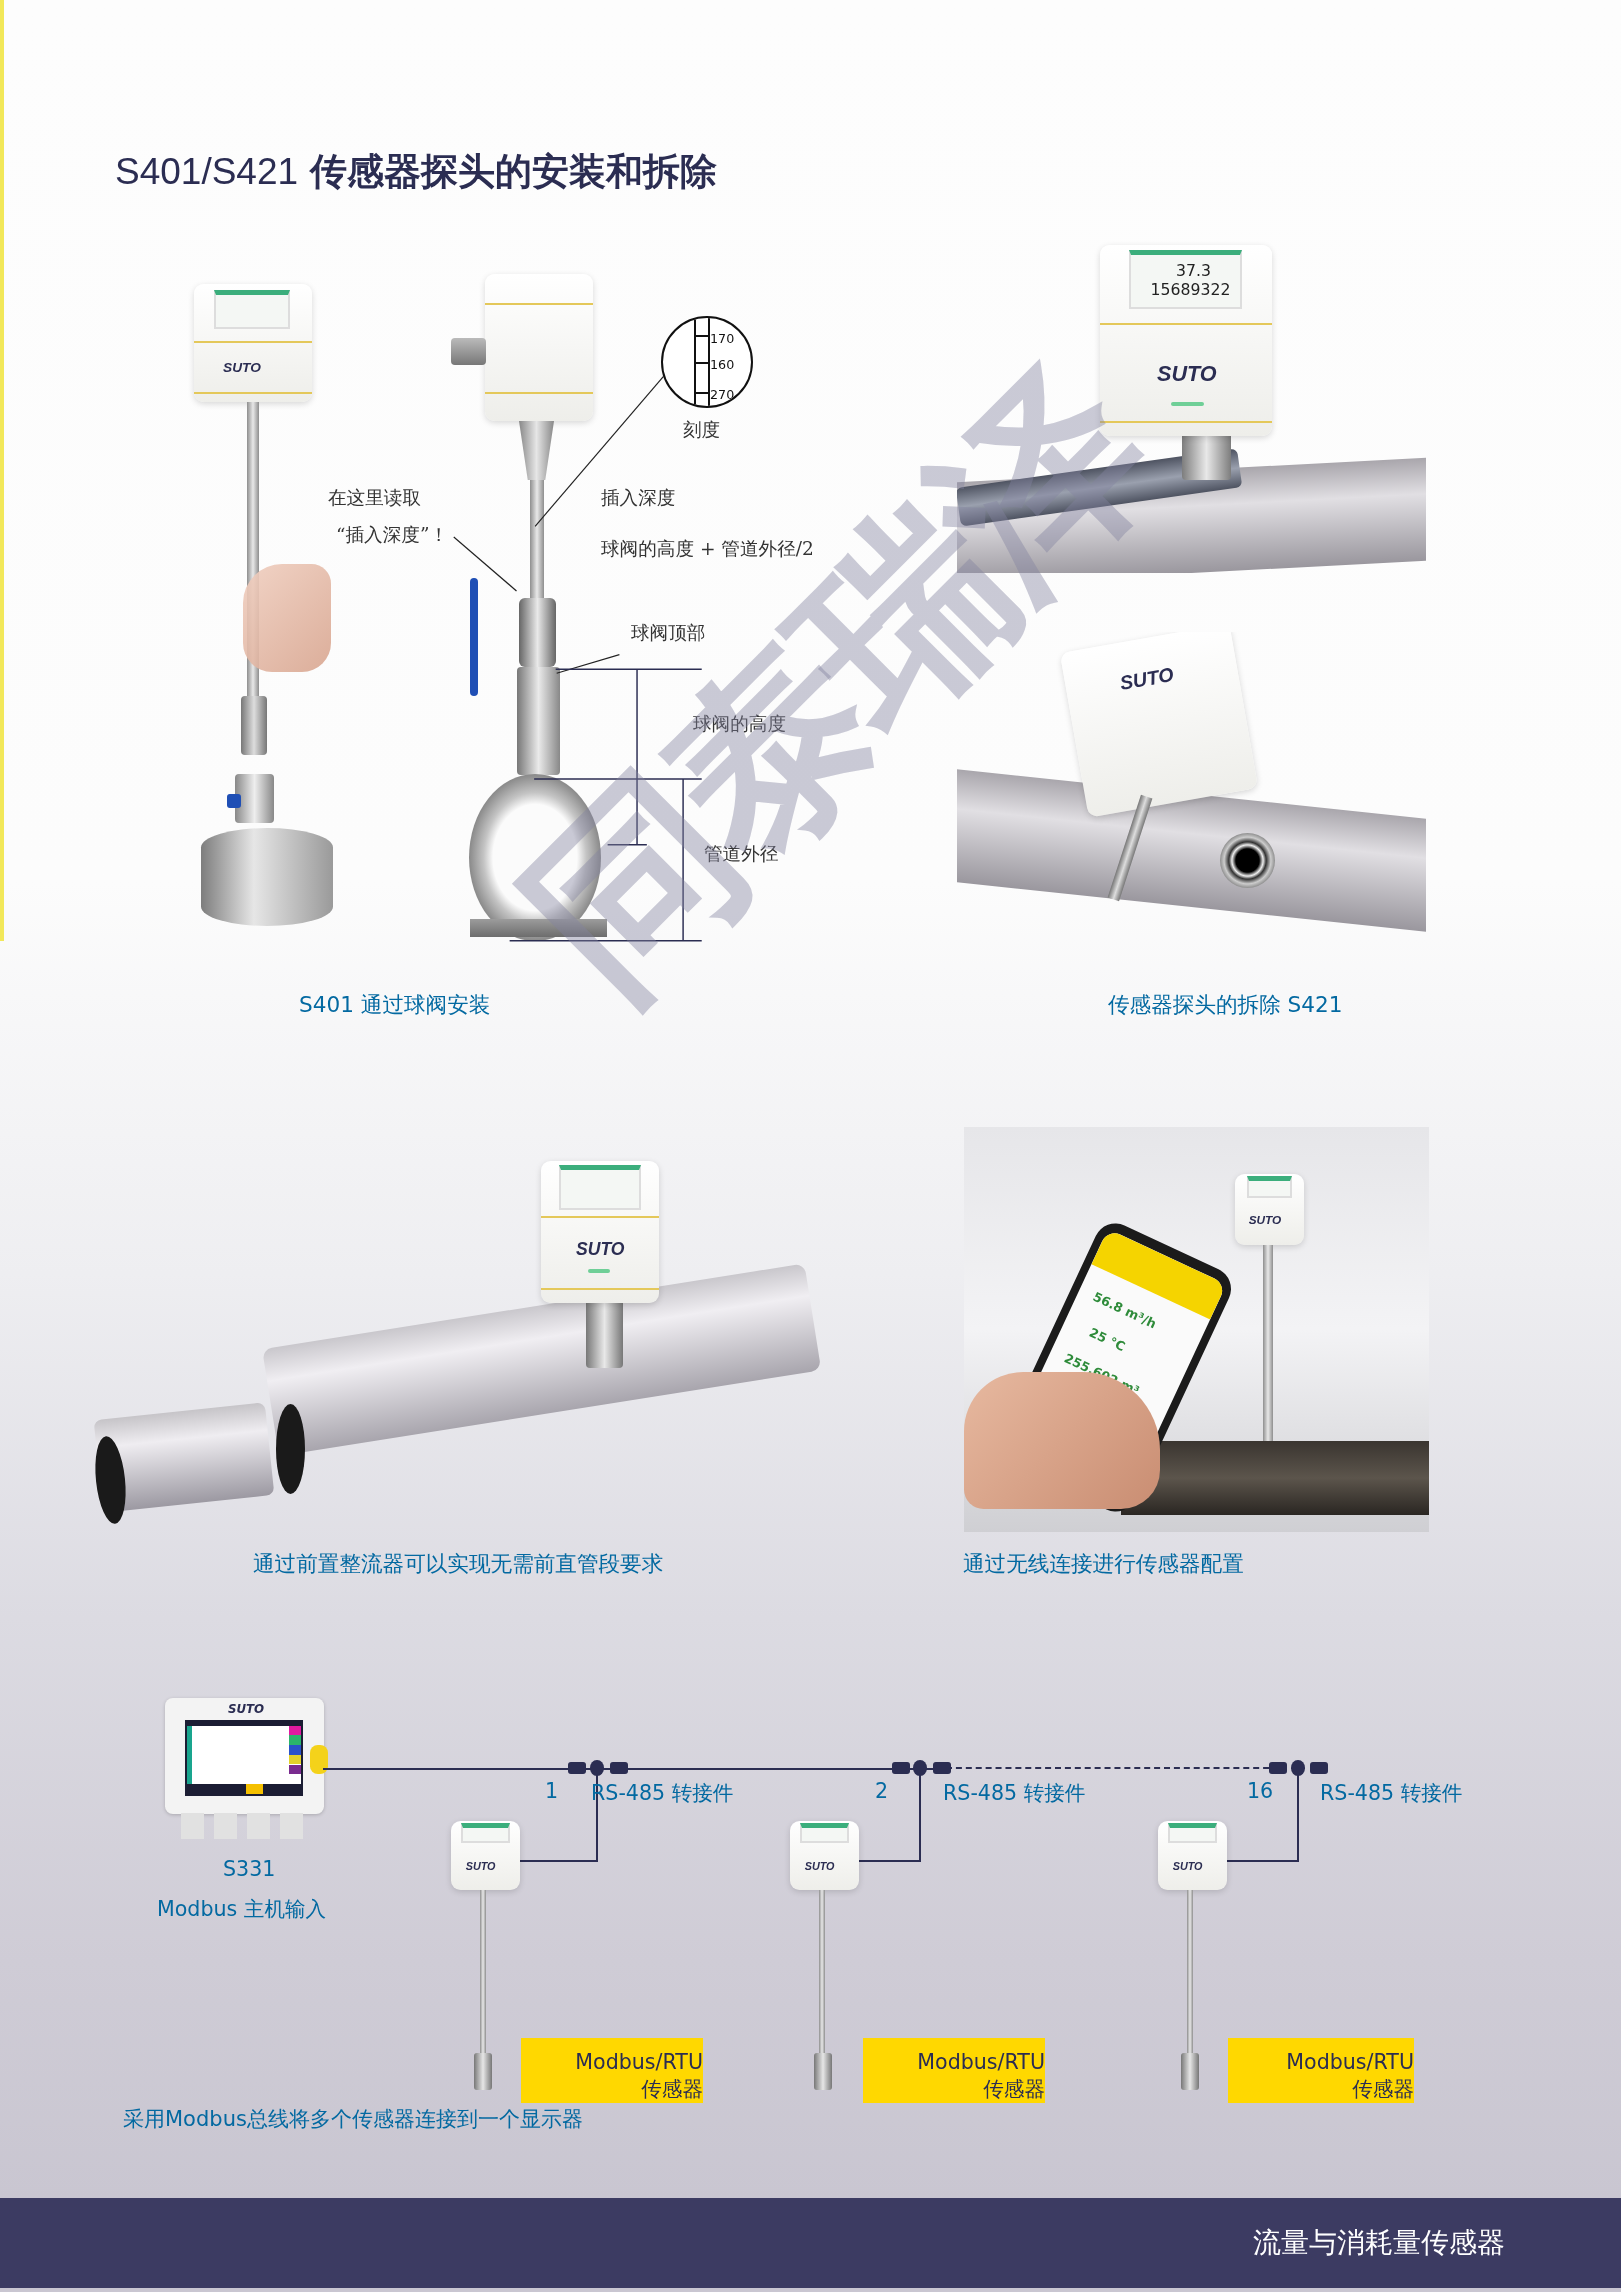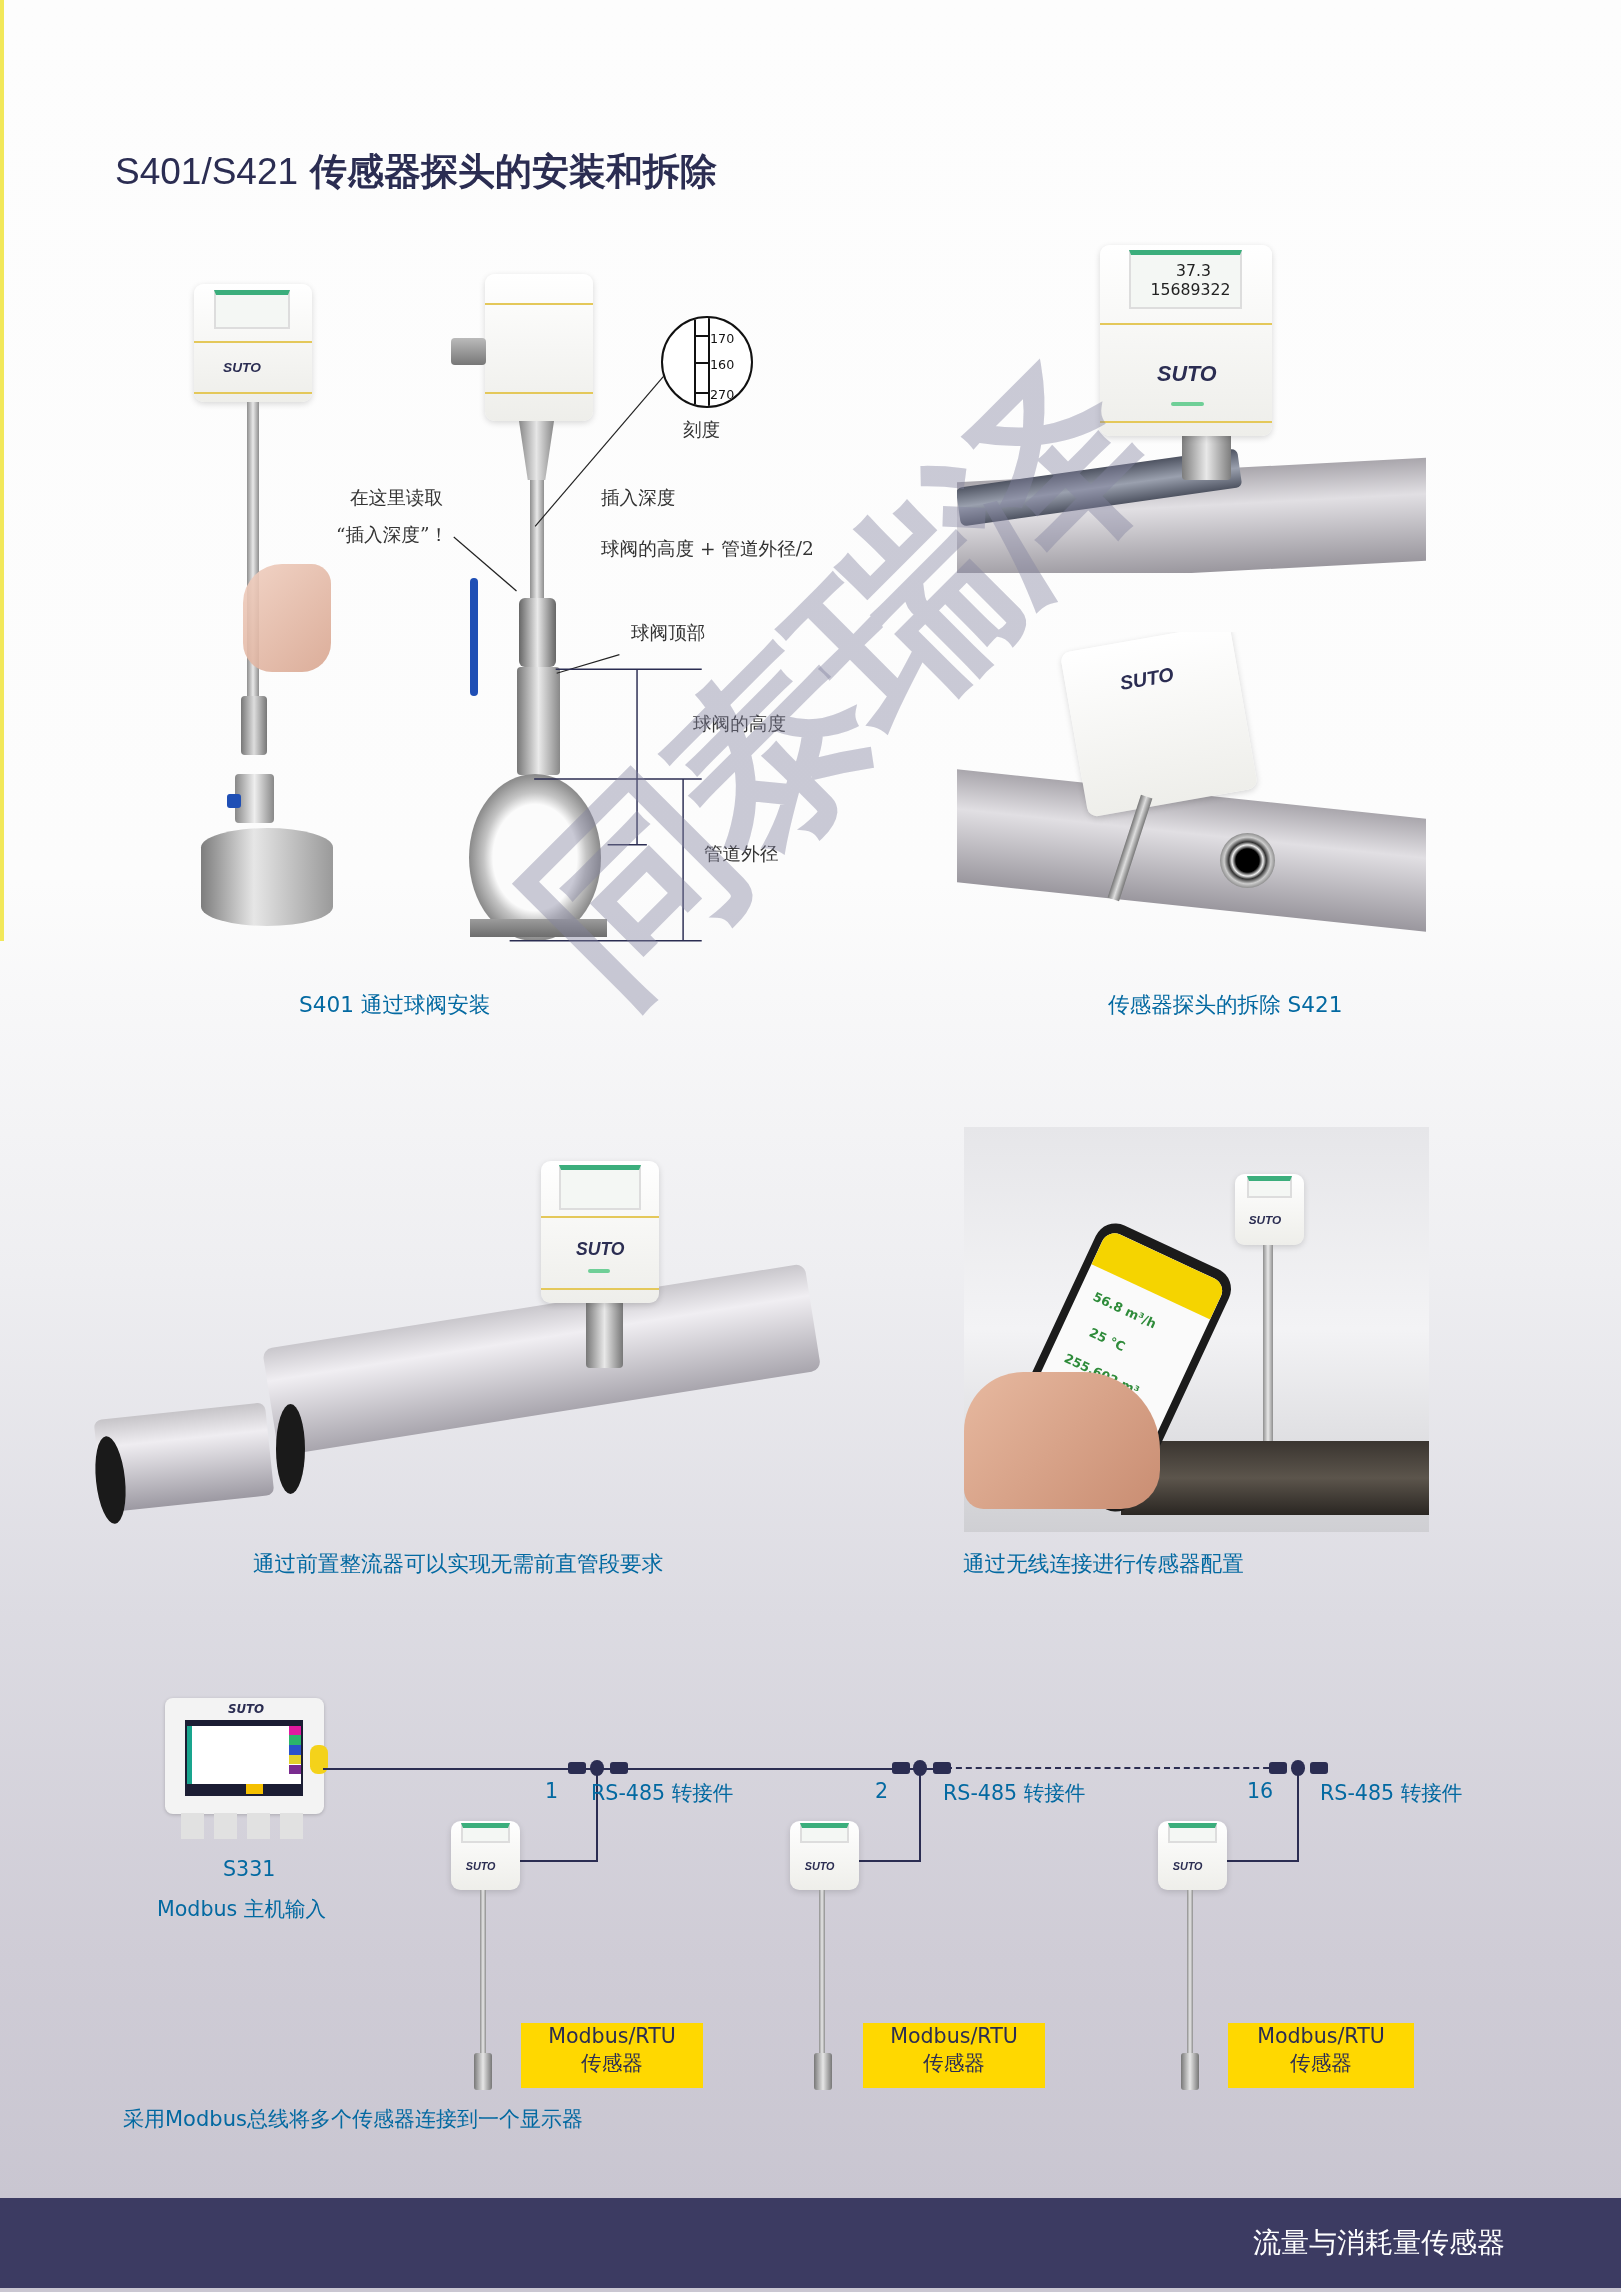--- a/index.html
+++ b/index.html
@@ -28,22 +28,22 @@
   .device .screen { position: absolute; background: #f4f7f4; border: 2px solid #ddd; border-top: 5.9px solid #3bae7c; font-size: 9.8px; color:#222; overflow:hidden; }
   .device .band { position: absolute; left: 0; right: 0; height: 2px; background: #e4c85a; }
   .device .logo { position: absolute; font-family: "Liberation Sans", sans-serif; font-weight: bold; font-style: italic; color: #2b2d52; font-size: 17.6px; }
   .device .leds { position:absolute; height:3.9px; background:#6fcf97; border-radius:2px; }
 
   .rod { position: absolute; background: linear-gradient(to right, #8e8e8e, #e8e8e8, #8e8e8e); }
   .pipe-h { position: absolute; background: linear-gradient(to bottom, #a9a6ac, #e1dfe3 35%, #9a979e 100%); }
   .photo { position: absolute; overflow: hidden; }
 
   .yellow-box {
-    position: absolute; background: #ffd800; text-align: center;
-    font-size: 20.6px; line-height: 27.4px; color: #2b2d52; padding-top: 0;
+    position: absolute; background: #ffd800; text-align: right;
+    font-size: 20.6px; line-height: 27.4px; color: #2b2d52; padding-top: 11px; margin-top: 15px;
   }
   .bus-line { position: absolute; height: 2px; background: #2b2d52; }
   .bus-dash { position: absolute; height: 0; border-top: 2.9px dashed #2b2d52; }
   .conn { position: absolute; width: 17.6px; height: 11.8px; background: #2b2d52; border-radius: 2.9px; }
   .tee { position: absolute; width: 13.7px; height: 15.7px; background: #2b2d52; border-radius: 50%; }
 
   .watermark {
     position: absolute; left: 470px; top: 863px;
     font-size: 201px; font-weight: bold; color: rgba(130,130,160,0.42);
     transform: rotate(-45deg); transform-origin: left top; white-space: nowrap;
@@ -107,21 +107,21 @@
     <line x1="463" y1="548" x2="527" y2="603" stroke="#222" stroke-width="1.2"></line>
     <line x1="632" y1="668" x2="568" y2="687" stroke="#222" stroke-width="1.2"></line>
     <line x1="567" y1="683" x2="716" y2="683" stroke="#2b2d52" stroke-width="1.5"></line>
     <line x1="650" y1="683" x2="650" y2="862" stroke="#2b2d52" stroke-width="1.5"></line>
     <line x1="620" y1="862" x2="660" y2="862" stroke="#2b2d52" stroke-width="1.5"></line>
     <line x1="545" y1="795" x2="716" y2="795" stroke="#2b2d52" stroke-width="1.5"></line>
     <line x1="697" y1="795" x2="697" y2="960" stroke="#2b2d52" stroke-width="1.5"></line>
     <line x1="520" y1="960" x2="716" y2="960" stroke="#2b2d52" stroke-width="1.5"></line>
   </svg>
 
-  <div class="abs label" style="left:350px; top:485px;font-family:Liberation Mono, monospace;">在这里读取</div>
+  <div class="abs label" style="left:328px; top:485px;font-family:Liberation Mono, monospace;">在这里读取</div>
   <div class="abs label" style="left:336px; top:522px;">“插入深度”！</div>
   <div class="abs label" style="left:601px; top:485px;">插入深度</div>
   <div class="abs label" style="left:601px; top:536px;">球阀的高度 + 管道外径/2</div>
   <div class="abs label" style="left:631px; top:620px;">球阀顶部</div>
   <div class="abs label" style="left:693px; top:711px;">球阀的高度</div>
   <div class="abs label" style="left:704px; top:841px;">管道外径</div>
 </div>
 <div class="abs cap" style="left:299px; top:990px;">S401 通过球阀安装</div>
 
 <div class="photo" style="left:957px; top:235px; width:469px; height:338px;">

